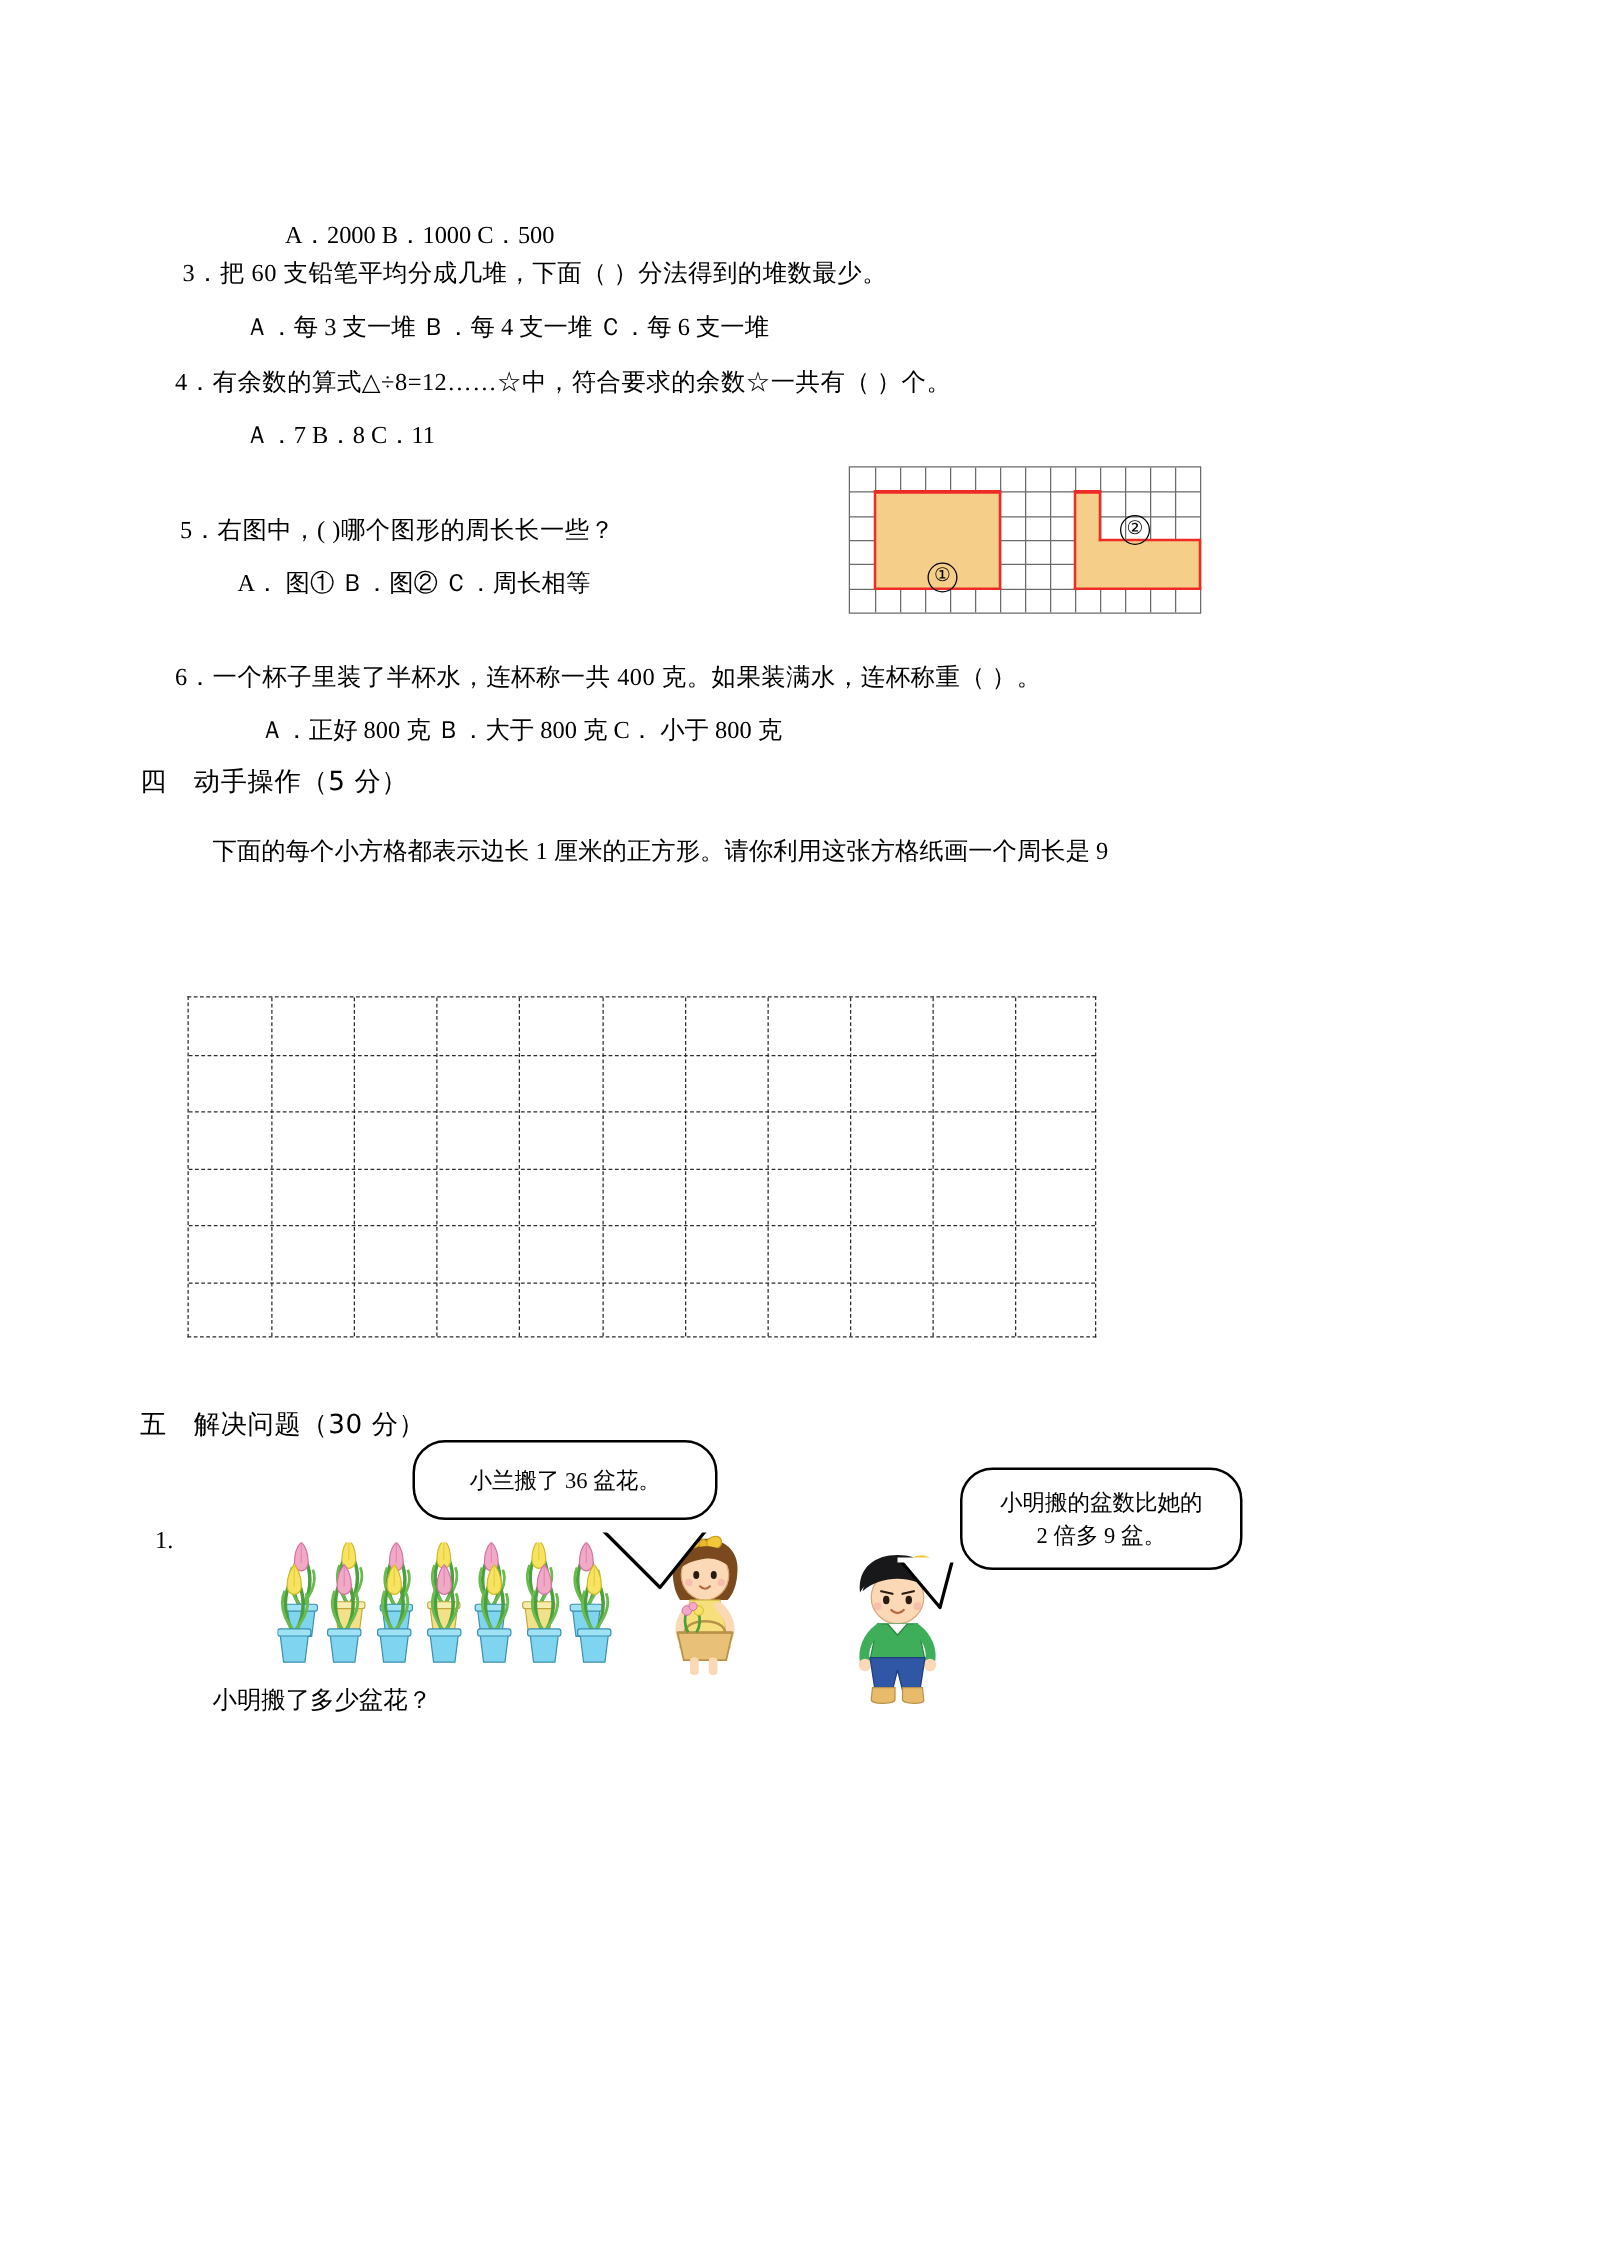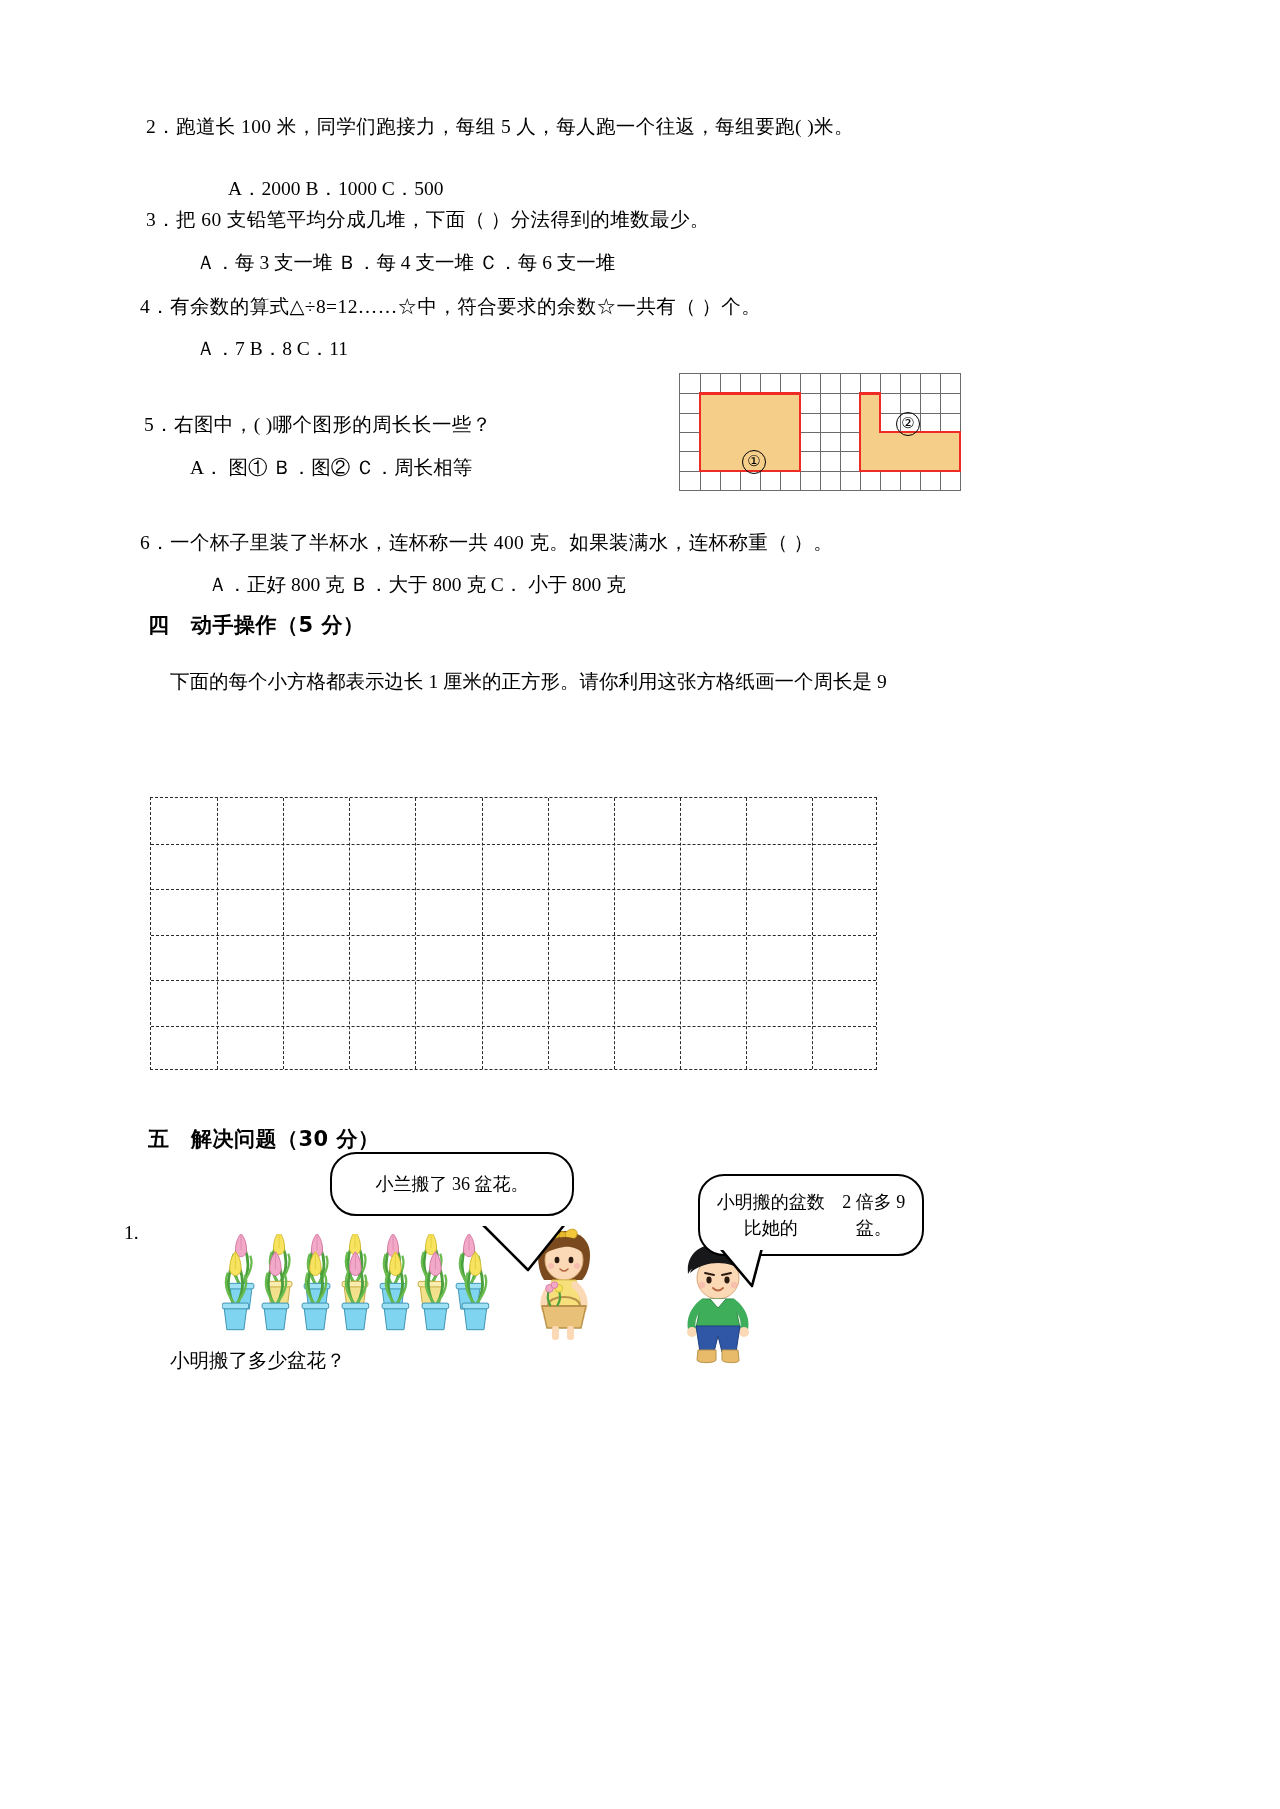--- a/index.html
+++ b/index.html
@@ -35,24 +35,23 @@
   .opt-line {
     position: absolute;
     font-size: 19.5px;
     line-height: 1.35;
     white-space: nowrap;
   }
   .sec-head {
     position: absolute;
     font-family: "DejaVu Sans", "Liberation Sans", sans-serif;
     font-size: 21px;
-    font-weight: bold;
+    font-weight: normal;
     letter-spacing: 0.5px;
     white-space: nowrap;
-    margin-left: 36px;
   }
   .para {
     position: absolute;
     font-size: 19.5px;
     line-height: 1.4;
     white-space: nowrap;
   }
   .bold-inline {
     font-family: "DejaVu Sans", "Liberation Sans", sans-serif;
     font-weight: bold;
@@ -196,23 +195,20 @@
     width: 92px;
     height: 125px;
     z-index: 3;
   }
 </style>
 </head>
 <body>
 
 <div class="page">
 
-  <div class="q-line" style="left:146px; top:114px;">
-    <span>2．</span><span>跑道长 100 米，同学们跑接力，每组 5 人，每人跑一个往返，每组要跑(    )米。</span>
-  </div>
   <div class="opt-line" style="left:228px; top:176px;">A．2000              B．1000          C．500</div>
 
   <div class="q-line" style="left:146px; top:207px;">
     <span>3．</span><span>把 60 支铅笔平均分成几堆，下面（    ）分法得到的堆数最少。</span>
   </div>
   <div class="opt-line" style="left:196px; top:250px;">Ａ．每 3 支一堆        Ｂ．每 4 支一堆            Ｃ．每 6 支一堆</div>
 
   <div class="q-line" style="left:140px; top:294px;">
     <span>4．</span><span>有余数的算式△÷8=12……☆中，符合要求的余数☆一共有（    ）个。</span>
   </div>
@@ -305,21 +301,21 @@
   <div class="sec-head" style="left:112px; top:1125px;">五　解决问题（30 分）</div>
 
   <div class="num-label" style="left:124px; top:1222px;">1.</div>
 
   <div class="bubble" style="left:330px; top:1152px; width:244px; height:64px;">小兰搬了 36 盆花。</div>
   <svg class="bubble-tail" style="left:470px; top:1222px; width:110px; height:52px;" viewBox="0 0 110 52">
     <path d="M12,2 L95,2 L58,48 Z" fill="#ffffff" stroke="#000000" stroke-width="2.6" stroke-linejoin="round"></path>
     <rect x="10" y="-6" width="90" height="10" fill="#ffffff"></rect>
   </svg>
 
-  <div class="bubble" style="left:698px; top:1174px; width:226px; height:82px; flex-direction:row;">
+  <div class="bubble" style="left:768px; top:1174px; width:226px; height:82px; flex-direction:column;">
     <div>小明搬的盆数比她的</div>
     <div>2 倍多 9 盆。</div>
   </div>
   <svg class="bubble-tail" style="left:700px; top:1246px; width:80px; height:46px;" viewBox="0 0 80 46">
     <path d="M62,2 L20,2 L52,40 Z" fill="#ffffff" stroke="#000000" stroke-width="2.6" stroke-linejoin="round"></path>
     <rect x="18" y="-6" width="50" height="10" fill="#ffffff"></rect>
   </svg>
 
   <svg id="flowers" viewBox="0 0 320 100">
     <defs>

